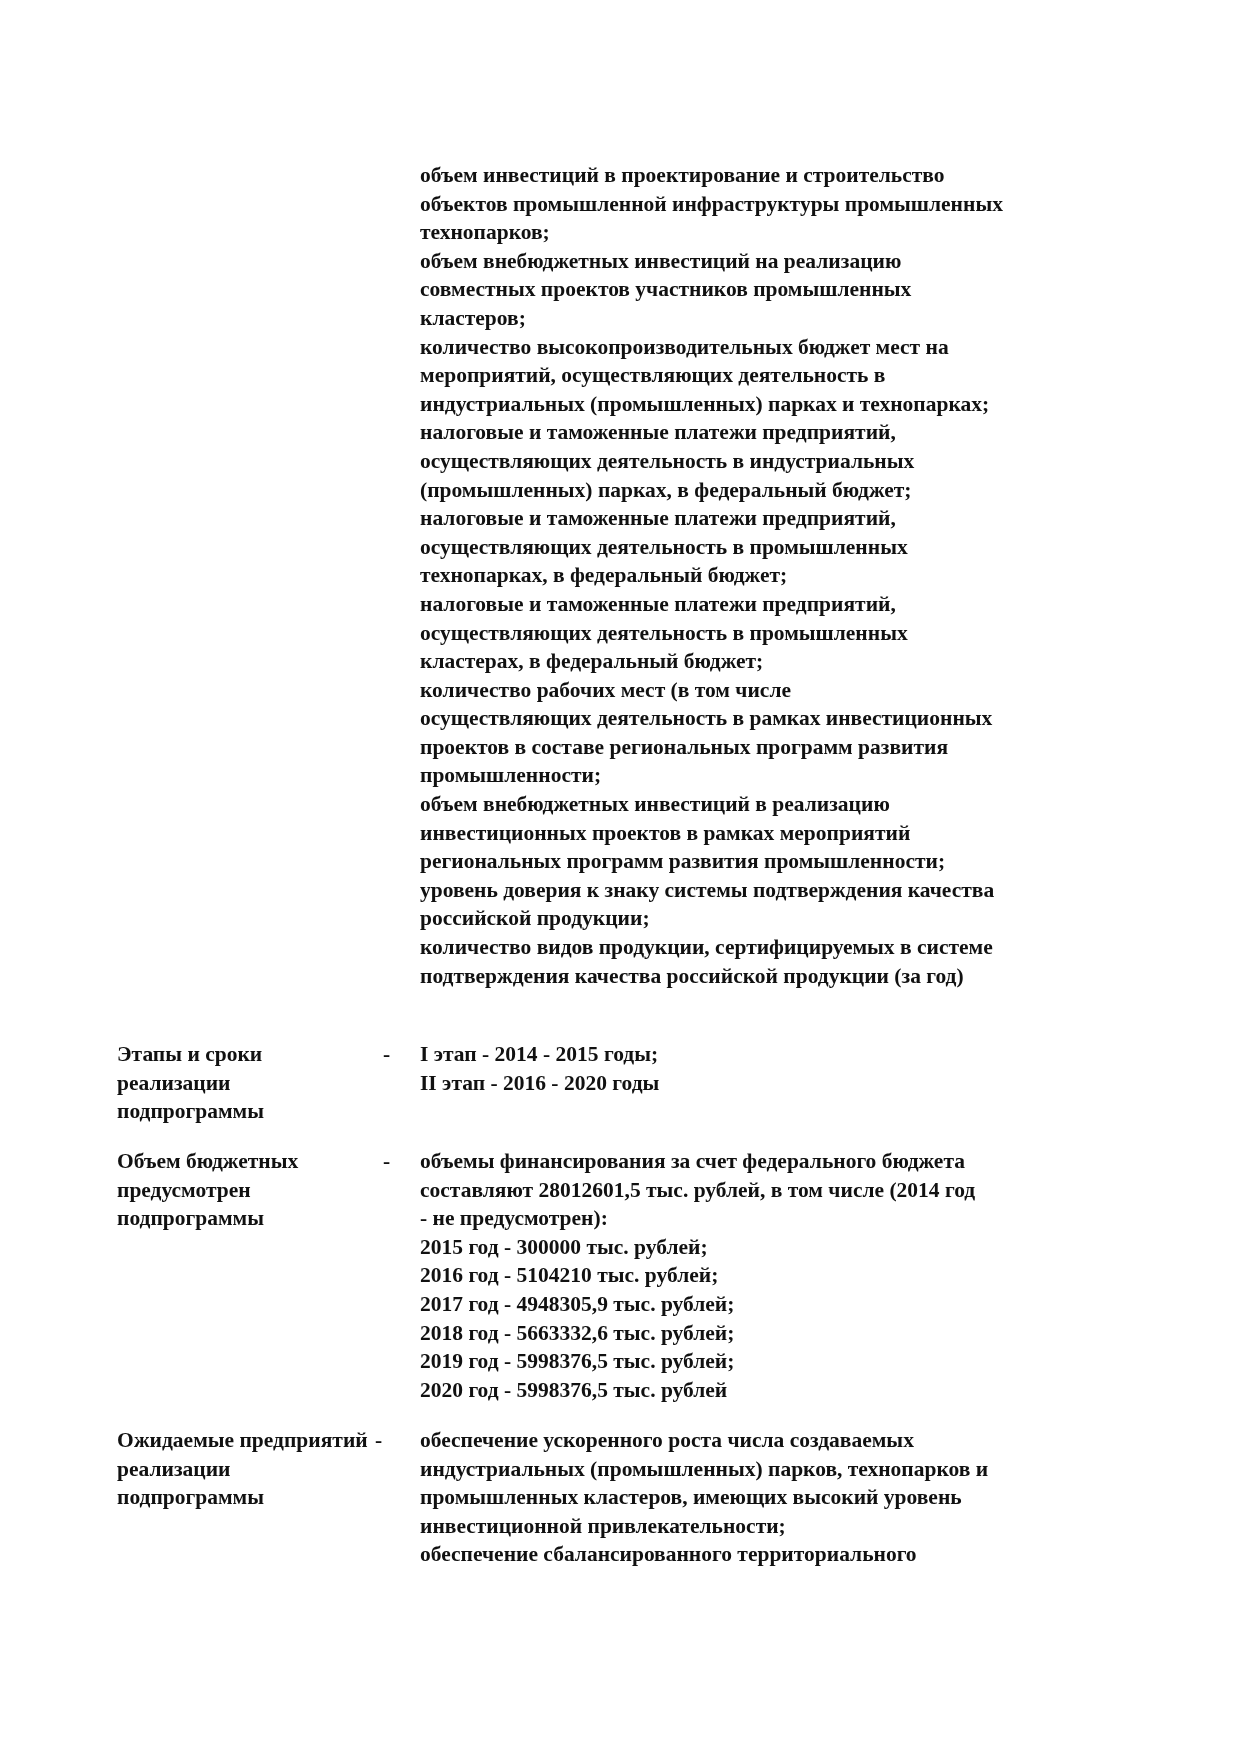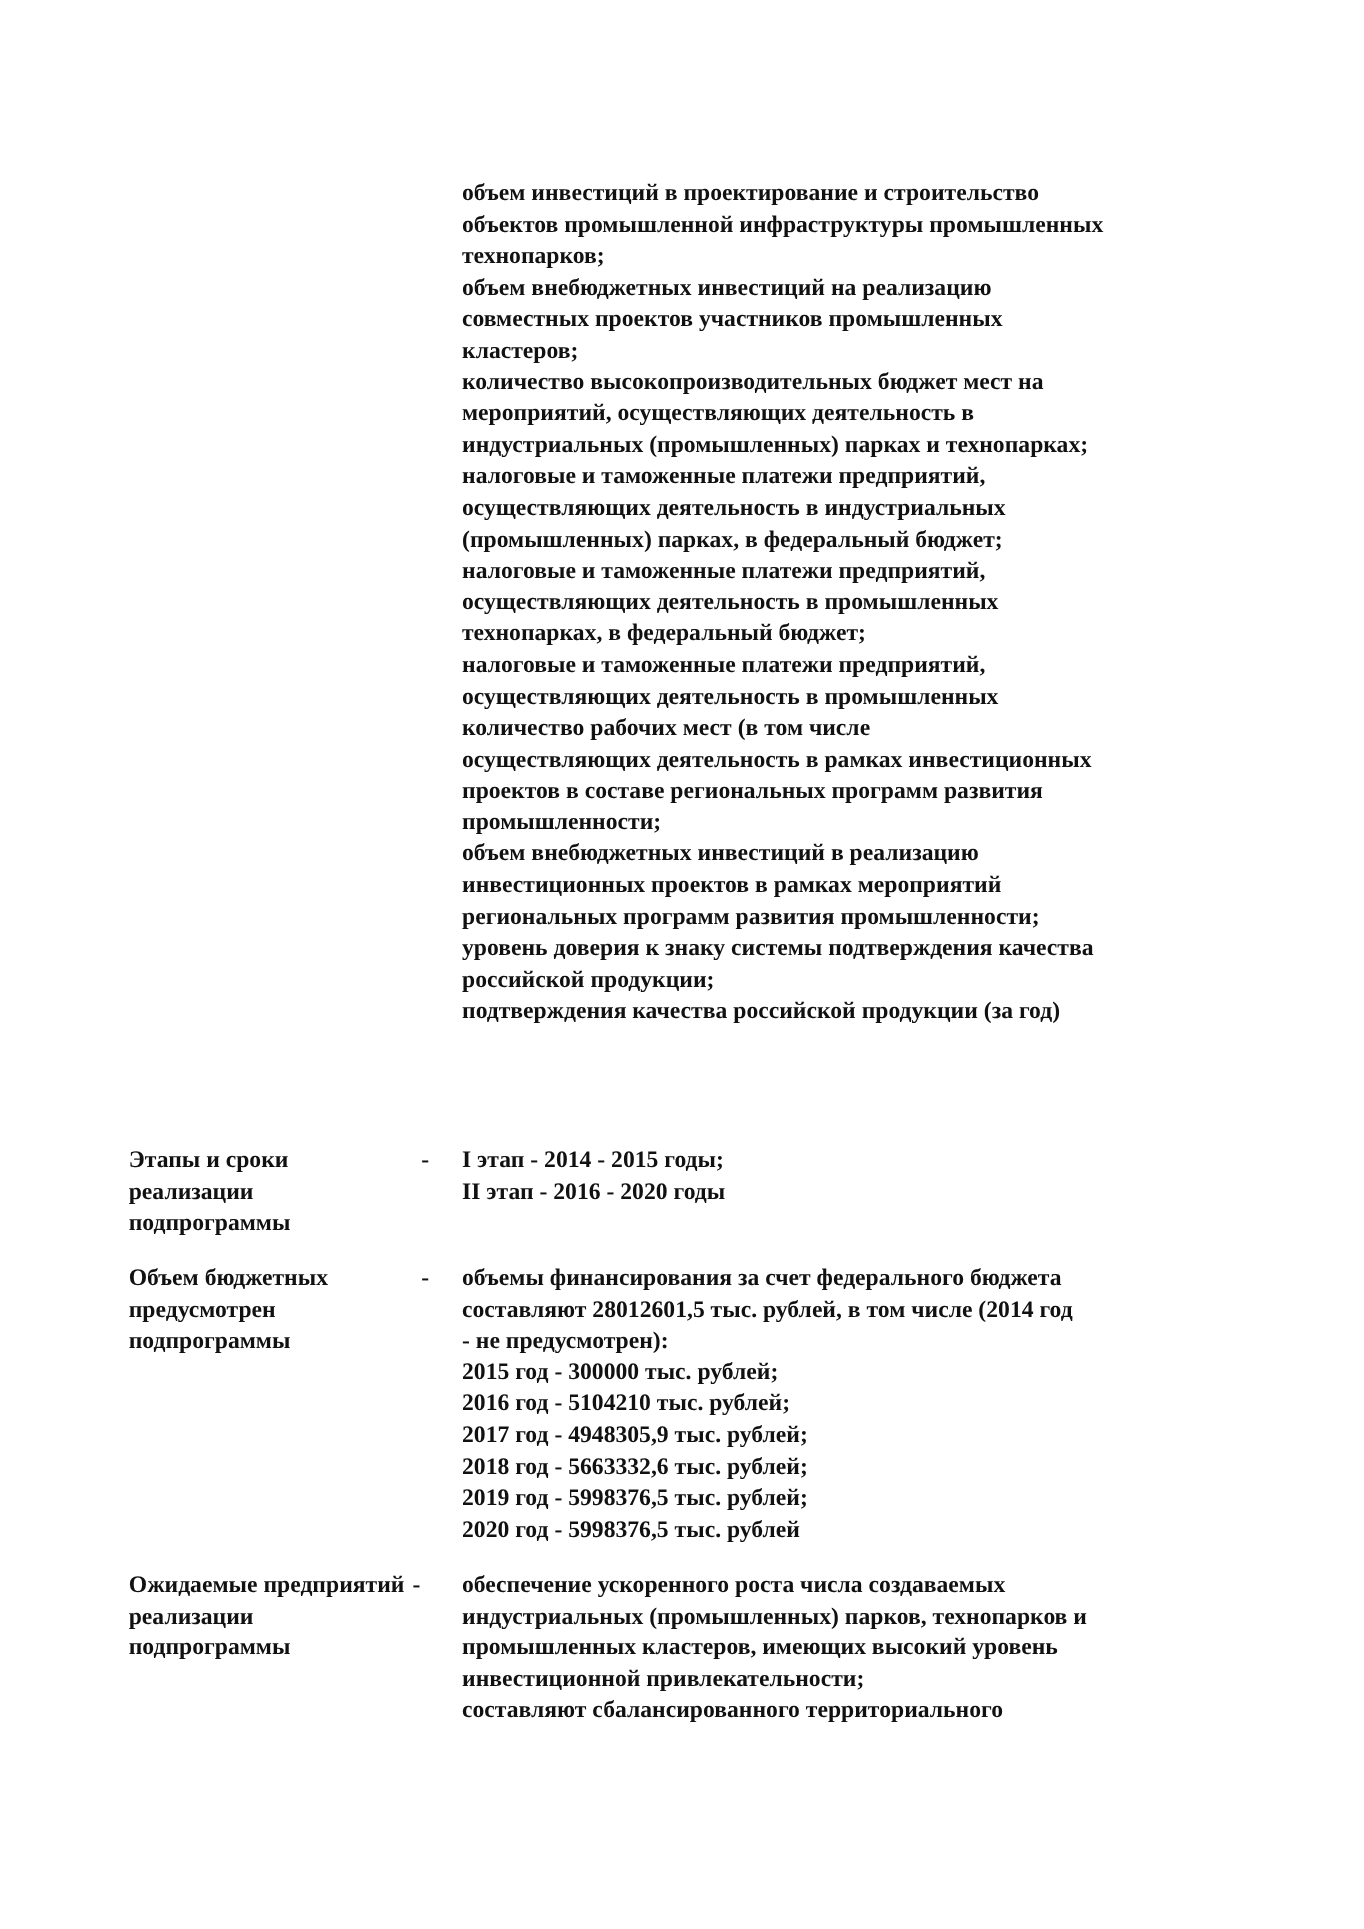--- a/index.html
+++ b/index.html
@@ -76,29 +76,31 @@
     <span class="line">мероприятий, осуществляющих деятельность в</span>
     <span class="line">индустриальных (промышленных) парках и технопарках;</span>
     <span class="line">налоговые и таможенные платежи предприятий,</span>
     <span class="line">осуществляющих деятельность в индустриальных</span>
     <span class="line">(промышленных) парках, в федеральный бюджет;</span>
     <span class="line">налоговые и таможенные платежи предприятий,</span>
     <span class="line">осуществляющих деятельность в промышленных</span>
     <span class="line">технопарках, в федеральный бюджет;</span>
     <span class="line">налоговые и таможенные платежи предприятий,</span>
     <span class="line">осуществляющих деятельность в промышленных</span>
+    <span class="line">кластерах, в федеральный бюджет;</span>
     <span class="line">количество рабочих мест (в том числе</span>
     <span class="line">осуществляющих деятельность в рамках инвестиционных</span>
     <span class="line">проектов в составе региональных программ развития</span>
     <span class="line">промышленности;</span>
     <span class="line">объем внебюджетных инвестиций в реализацию</span>
     <span class="line">инвестиционных проектов в рамках мероприятий</span>
     <span class="line">региональных программ развития промышленности;</span>
     <span class="line">уровень доверия к знаку системы подтверждения качества</span>
     <span class="line">российской продукции;</span>
+    <span class="line">количество видов продукции, сертифицируемых в системе</span>
     <span class="line">подтверждения качества российской продукции (за год)</span>
   </div>
 
   <div class="row row-stages">
     <div class="label">
       <span class="line">Этапы и сроки</span>
       <span class="line">реализации</span>
       <span class="line">подпрограммы</span>
     </div>
     <span class="dash">-</span>
@@ -133,17 +135,17 @@
       <span class="line">Ожидаемые предприятий</span>
       <span class="line">реализации</span>
       <span class="line">подпрограммы</span>
     </div>
     <span class="dash">-</span>
     <div class="value">
       <span class="line">обеспечение ускоренного роста числа создаваемых</span>
       <span class="line">индустриальных (промышленных) парков, технопарков и</span>
       <span class="line">промышленных кластеров, имеющих высокий уровень</span>
       <span class="line">инвестиционной привлекательности;</span>
-      <span class="line">составляют сбалансированного территориального</span>
+      <span class="line">обеспечение сбалансированного территориального</span>
     </div>
   </div>
 
 </div>
 
 </body></html>

